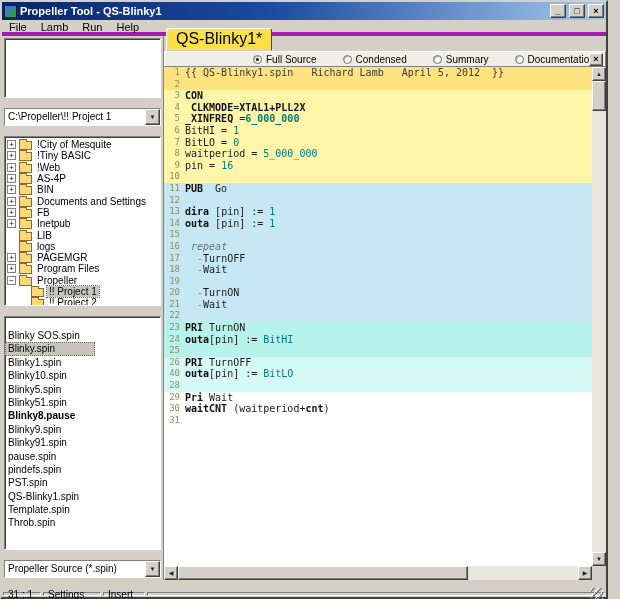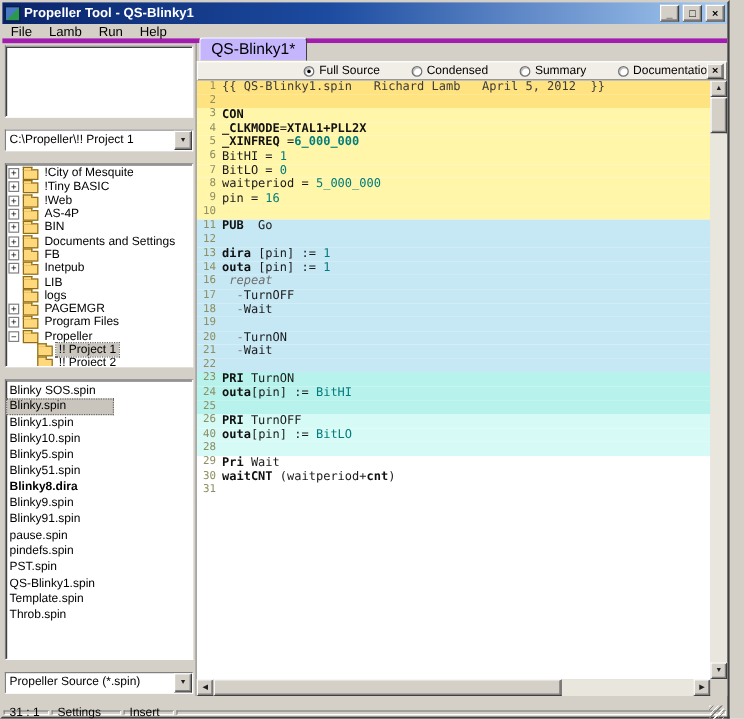--- a/index.html
+++ b/index.html
@@ -23,28 +23,28 @@
   .combo-field{flex:1;font-size:10px;padding:2px 3px;white-space:nowrap;overflow:hidden;background:#fff;}
   .combo-btn{width:15px;flex:none;background:#D4D0C8;border:1px solid;border-color:#fff #404040 #404040 #fff;box-shadow:inset -1px -1px 0 #808080;font-size:6px;line-height:14px;text-align:center;color:#202020;}
   .tree{height:170px;flex:none;background:#fff;overflow:hidden;font-size:10px;padding:2px 0;}
   .tree-row{display:flex;align-items:center;height:11.3px;gap:3px;white-space:nowrap;}
   .expander{width:9px;height:9px;flex:none;border:1px solid #808080;background:#fff;font-size:8px;line-height:7px;text-align:center;color:#000;}
   .expander.none{visibility:hidden;}
   .fold{width:13px;height:9px;flex:none;background:#FFD87C;border:1px solid #8A6D1F;position:relative;margin-top:2px;}
   .fold::before{content:"";position:absolute;top:-3px;left:-1px;width:6px;height:2px;background:#FFD87C;border:1px solid #8A6D1F;border-bottom:none;}
   .tree-label{padding:0 2px;}
   .tree-row.sel .tree-label{background:#C9C5BD;outline:1px dotted #6a6a6a;}
-  .file-list{flex:1;background:#fff;overflow:hidden;font-size:10px;padding:2px 0;}
+  .file-list{flex:1;background:#fff;overflow:hidden;font-size:10px;padding:12px 0;}
   .file-row{height:13.4px;line-height:13px;padding-left:3px;white-space:nowrap;}
   .file-row.sel{background:#C9C5BD;outline:1px dotted #6a6a6a;outline-offset:-1px;width:90px;}
   .file-row.bold{font-weight:bold;}
   
   .editor-pane{flex:1;display:flex;flex-direction:column;min-width:0;border-left:1px solid #808080;}
   .tabstrip{height:15px;flex:none;display:flex;align-items:flex-end;padding-left:2px;background:#D4D0C8;}
-  .tab{border:1px solid;border-color:#fff #404040 #D4D0C8 #fff;border-radius:3px 3px 0 0;padding:1px 9px 2px;font-size:13px;background:#c4b5fd;}
+  .tab{border:1px solid;border-color:#fff #404040 #D4D0C8 #fff;border-radius:3px 3px 0 0;padding:1px 9px 2px;font-size:16px;background:#fde047;}
   .viewbar{height:16px;flex:none;background:#F0EEE6;border:1px solid;border-color:#fff #808080 #808080 #fff;display:flex;align-items:center;font-size:10px;gap:26px;padding-left:88px;position:relative;}
   .radio{display:flex;align-items:center;gap:4px;}
   .rbtn{width:9px;height:9px;flex:none;border:1px solid #707070;border-radius:50%;background:#fff;position:relative;box-shadow:inset 1px 1px 0 #bdbdbd;}
   .rbtn.on::after{content:"";position:absolute;left:2px;top:2px;width:3px;height:3px;border-radius:50%;background:#000;}
   .vb-close{position:absolute;right:2px;top:1px;width:14px;height:13px;background:#D4D0C8;border:1px solid;border-color:#fff #404040 #404040 #fff;box-shadow:inset -1px -1px 0 #808080;font-size:9px;font-weight:bold;line-height:11px;text-align:center;}
   .editor-wrap{flex:1;display:flex;min-height:0;}
   .code-area{flex:1;background:#fff;overflow:hidden;font-family:"DejaVu Sans Mono",monospace;font-size:10px;min-width:0;}
   .ln{display:flex;height:11.6px;line-height:11.6px;}
   .gut{width:21px;flex:none;text-align:right;padding-right:5px;color:#8E8E62;font-size:9px;}
   .code{flex:1;white-space:pre;overflow:hidden;}
@@ -175,21 +175,21 @@
             <span class="tree-label">!! Project 2</span>
           </div>
         </div>
       <div class="file-list sunken" id="filelist">
           <div class="file-row">Blinky SOS.spin</div>
           <div class="file-row sel">Blinky.spin</div>
           <div class="file-row">Blinky1.spin</div>
           <div class="file-row">Blinky10.spin</div>
           <div class="file-row">Blinky5.spin</div>
           <div class="file-row">Blinky51.spin</div>
-          <div class="file-row bold">Blinky8.dira</div>
+          <div class="file-row bold">Blinky8.pause</div>
           <div class="file-row">Blinky9.spin</div>
           <div class="file-row">Blinky91.spin</div>
           <div class="file-row">pause.spin</div>
           <div class="file-row">pindefs.spin</div>
           <div class="file-row">PST.spin</div>
           <div class="file-row">QS-Blinky1.spin</div>
           <div class="file-row">Template.spin</div>
           <div class="file-row">Throb.spin</div>
         </div>
       <div class="combo sunken">
@@ -275,20 +275,24 @@
             </div>
             <div class="ln" style="background: rgb(198, 232, 245);">
               <span class="gut">13</span>
               <span class="code"><span class="s-kw">dira</span><span class="s-pl"> [pin] := </span><span class="s-num">1</span></span>
             </div>
             <div class="ln" style="background: rgb(198, 232, 245);">
               <span class="gut">14</span>
               <span class="code"><span class="s-kw">outa</span><span class="s-pl"> [pin] := </span><span class="s-num">1</span></span>
             </div>
             <div class="ln" style="background: rgb(198, 232, 245);">
+              <span class="gut">15</span>
+              <span class="code"></span>
+            </div>
+            <div class="ln" style="background: rgb(198, 232, 245);">
               <span class="gut">16</span>
               <span class="code"><span class="s-pl"> </span><span class="s-flow">repeat</span></span>
             </div>
             <div class="ln" style="background: rgb(198, 232, 245);">
               <span class="gut">17</span>
               <span class="code"><span class="s-pl">  </span><span class="s-guide">-</span><span class="s-pl">TurnOFF</span></span>
             </div>
             <div class="ln" style="background: rgb(198, 232, 245);">
               <span class="gut">18</span>
               <span class="code"><span class="s-pl">  </span><span class="s-guide">-</span><span class="s-pl">Wait</span></span>

